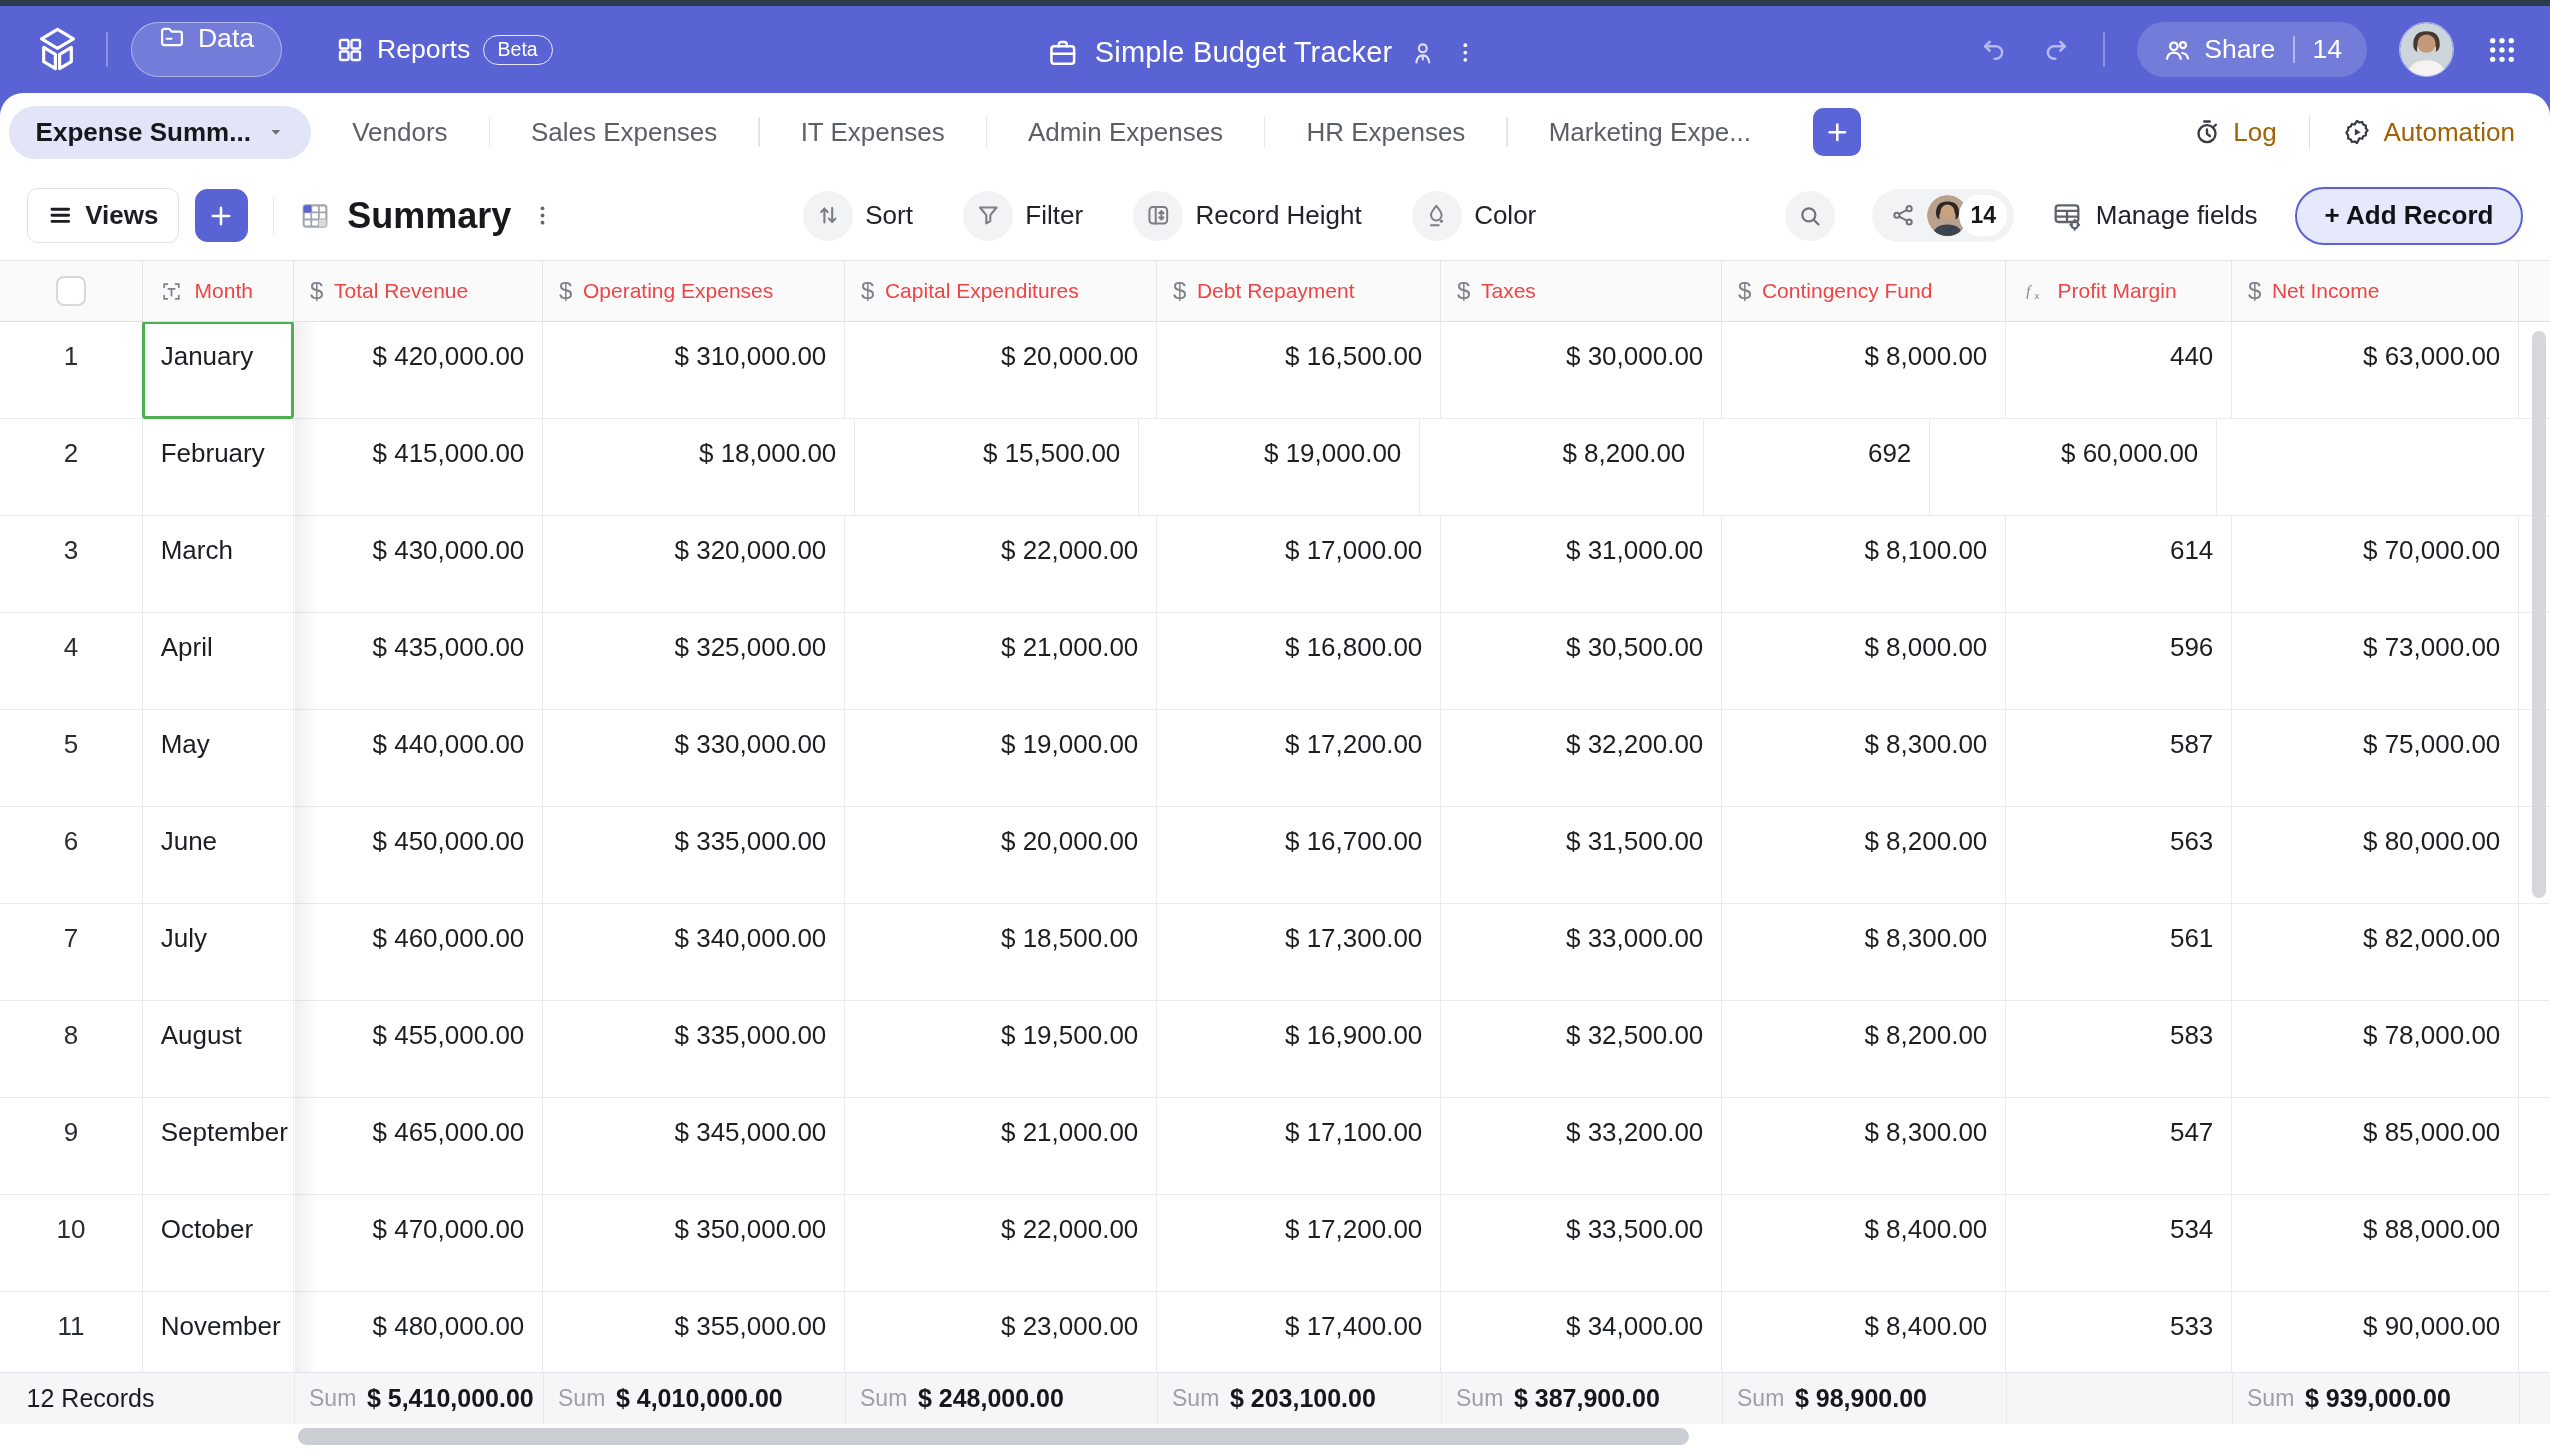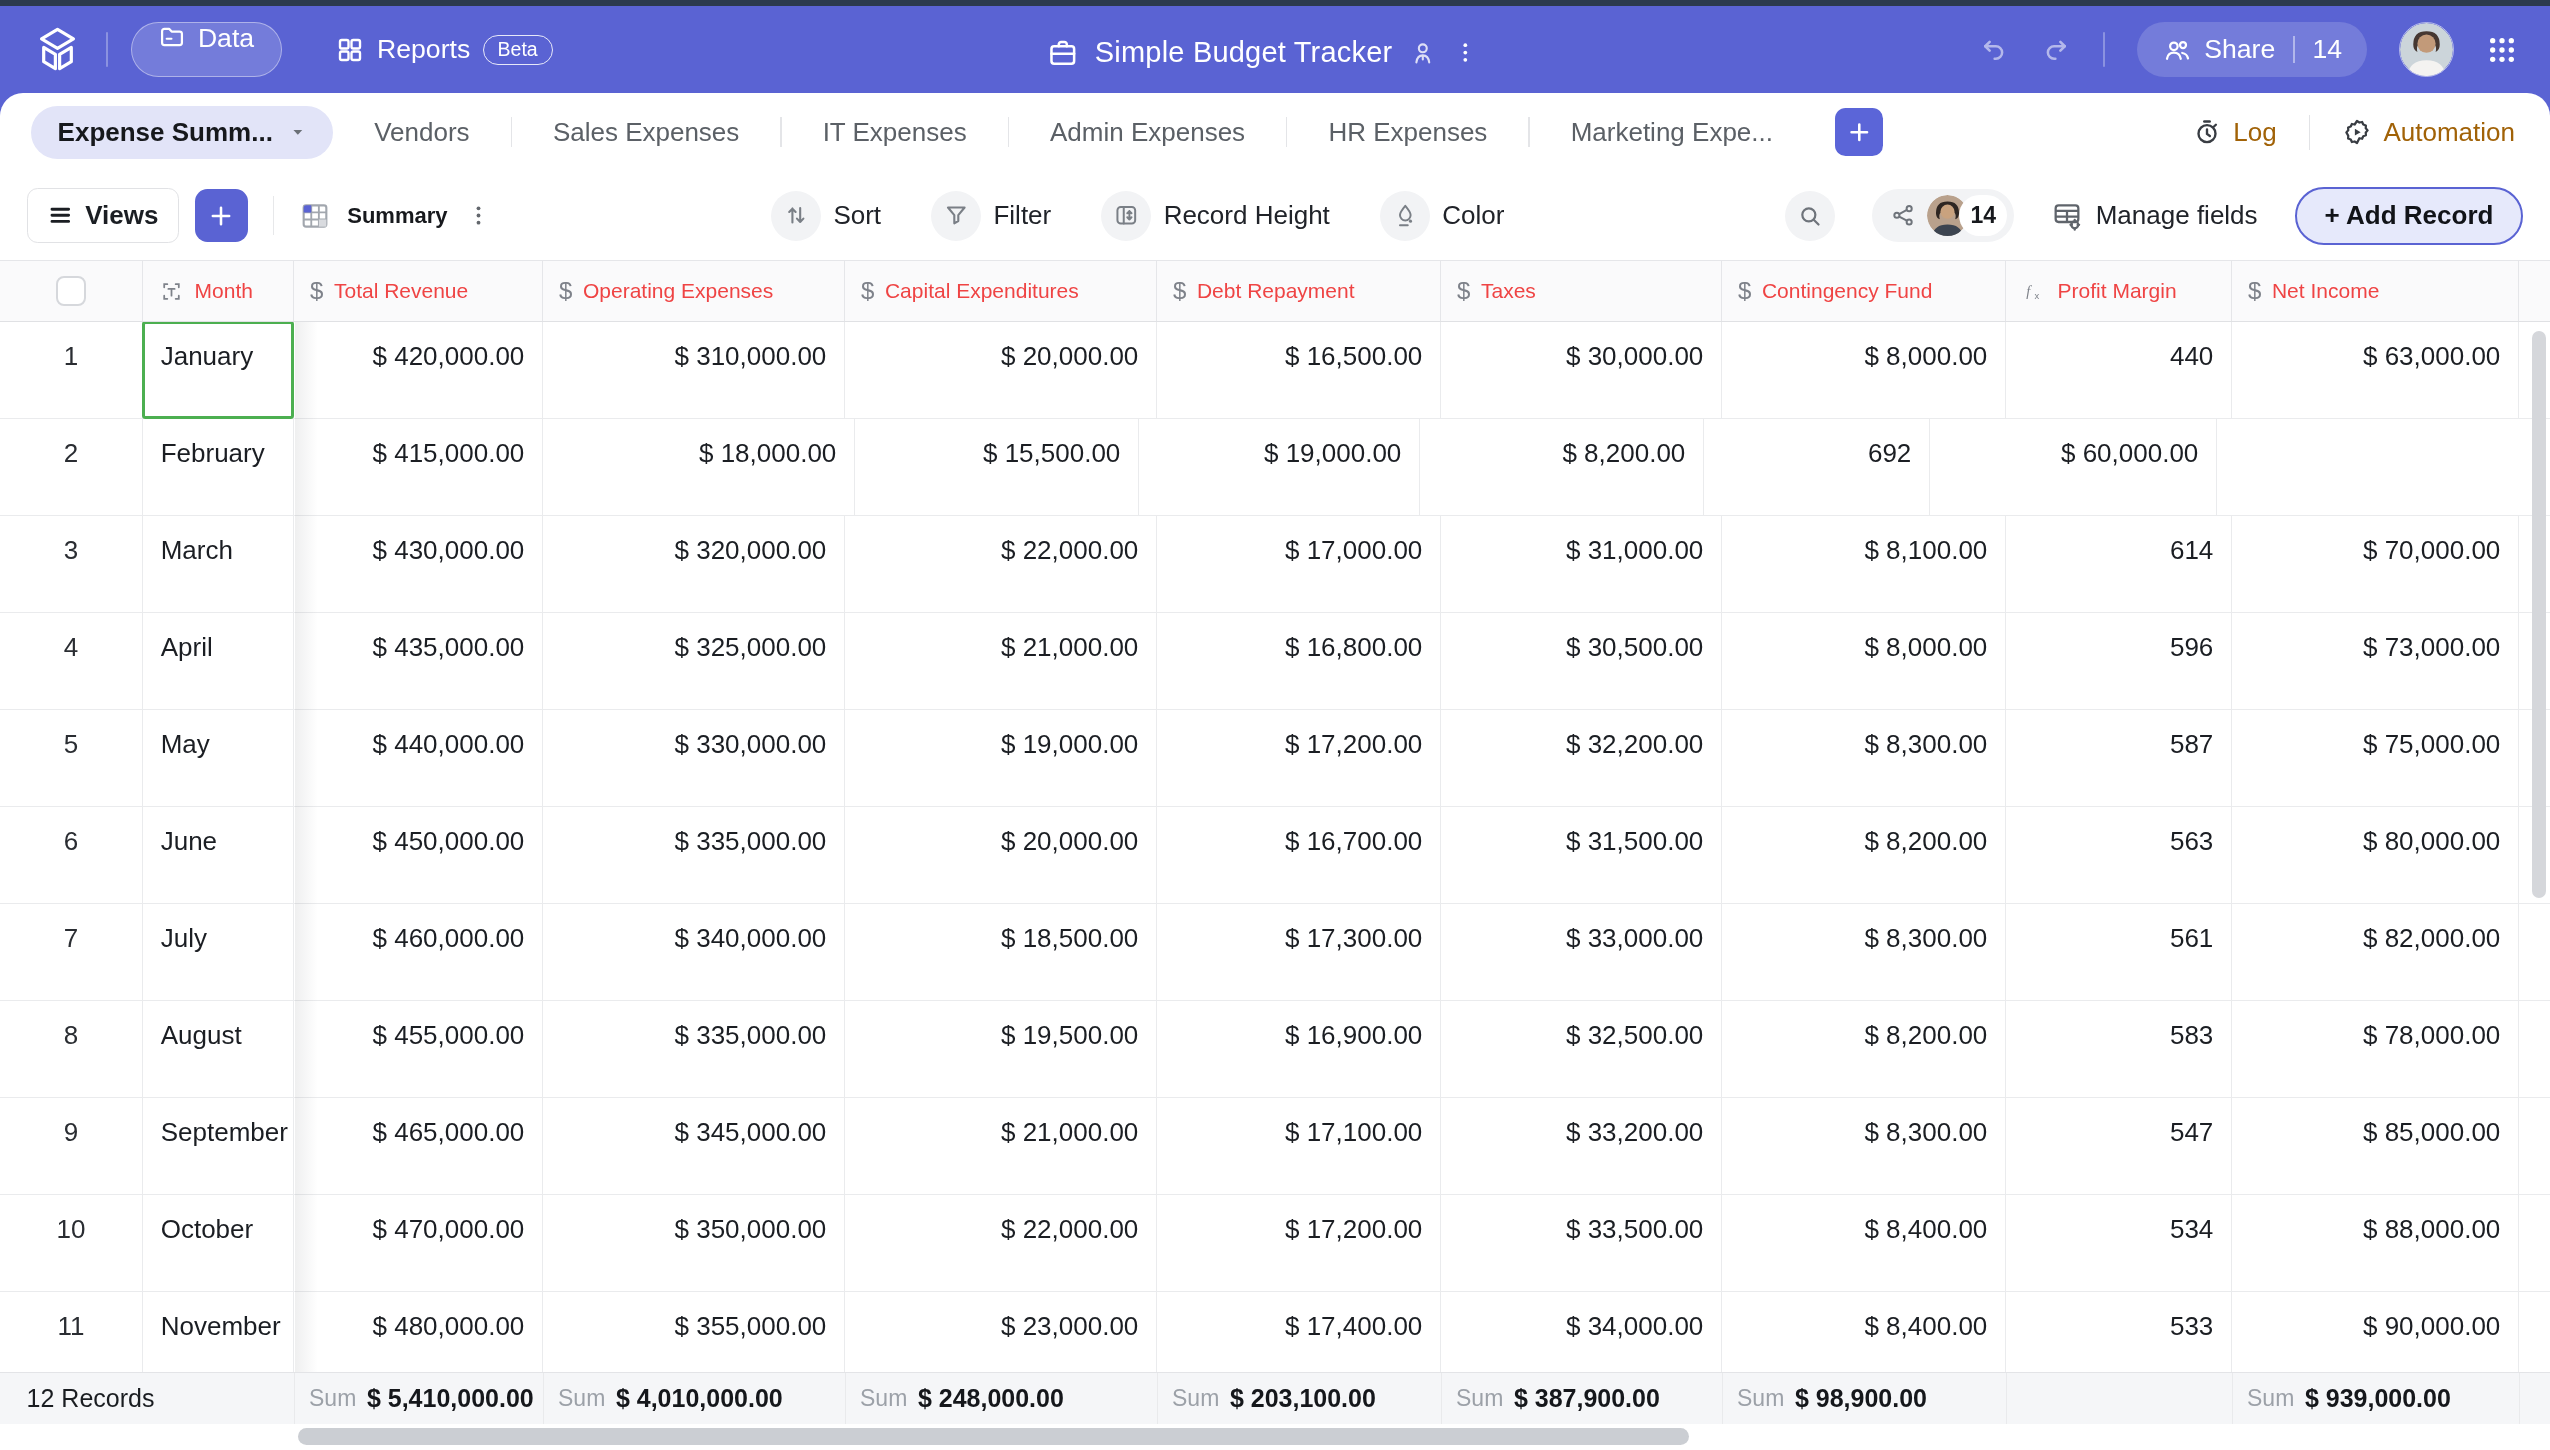--- a/index.html
+++ b/index.html
@@ -24,37 +24,37 @@
   .tb-ic svg, .tb-center svg { display:block; }
   .share-btn { display:flex; align-items:center; height:55px; padding:0 25px; border-radius:27.5px; background:rgba(255,255,255,.16); font-size:26.6px; font-weight:500; cursor:pointer; }
   .share-sep { width:1.8px; height:26.6px; background:rgba(255,255,255,.45); margin:0 17.7px; }
   .avatar { width:55px; height:55px; border-radius:50%; overflow:hidden; border:1.8px solid rgba(255,255,255,.55); flex:none; cursor:pointer; }
   .avatar svg { width:100%; height:100%; display:block; }
 
   
   .sheet { flex:1; background:#fff; border-radius:23px 23px 0 0; display:flex; flex-direction:column; overflow:hidden; }
 
   
-  .tabbar { height:78px; flex:none; display:flex; align-items:center; padding:0 35px 0 31px; }
+  .tabbar { height:78px; flex:none; display:flex; align-items:center; padding:0 35px 0 9px; }
   .tabs { display:flex; align-items:center; }
   .tab-active { display:flex; align-items:center; gap:16px; height:53px; padding:0 26.6px; border-radius:26.6px; background:#E2E4F8; font-size:26px; font-weight:600; color:#16181C; cursor:pointer; }
   .tab { font-size:26px; font-weight:500; color:#5B6066; padding:0 41px; cursor:pointer; white-space:nowrap; }
   .tab-sep { width:1.3px; height:30px; background:#E4E5E8; flex:none; }
   .tab-add { width:48px; height:48px; border-radius:10.6px; background:#5B65D8; display:flex; align-items:center; justify-content:center; margin-left:21px; cursor:pointer; }
   .tabbar-right { margin-left:auto; display:flex; align-items:center; }
   .flat-btn { display:flex; align-items:center; gap:11.5px; font-size:26px; font-weight:500; color:#a16207; cursor:pointer; }
   .tr-sep { width:1.3px; height:35px; background:#E2E3E6; margin:0 32px; }
 
   
   .toolbar { height:89px; flex:none; display:flex; align-items:center; padding:0 26.6px; }
   .views-btn { display:flex; align-items:center; gap:11.5px; height:55px; padding:0 19.5px; border-radius:10.6px; border:1.8px solid #E1E2E5; font-size:26px; font-weight:600; color:#1B1E23; cursor:pointer; }
   .addview-btn { width:53px; height:53px; border-radius:12.4px; background:#5A63D3; display:flex; align-items:center; justify-content:center; margin-left:16px; cursor:pointer; }
   .tlb-sep { width:1.3px; height:39px; background:#E7E8EA; margin:0 25px; }
   .viewname { display:flex; align-items:center; }
-  .viewname .nm { font-size:22px; font-weight:600; color:#17191D; margin-left:16px; cursor:pointer; }
+  .viewname .nm { font-size:36px; font-weight:600; color:#17191D; margin-left:16px; cursor:pointer; }
   .kebab { color:#63676D; margin-left:19.5px; cursor:pointer; display:flex; }
   .tool-mid { display:flex; align-items:center; gap:50px; margin:0 auto; }
   .tool-item { display:flex; align-items:center; gap:12.4px; cursor:pointer; }
   .tool-item .lbl { font-size:26px; font-weight:500; color:#202329; white-space:nowrap; }
   .circ { width:50px; height:50px; border-radius:50%; background:#F2F3F5; display:flex; align-items:center; justify-content:center; color:#5F646B; flex:none; }
   .tool-right { display:flex; align-items:center; gap:37px; }
   .collab-pill { display:flex; align-items:center; height:53px; border-radius:26.6px; background:#F2F3F5; padding:0 7px 0 17.7px; cursor:pointer; }
   .collab-pill .mini-av { width:41px; height:41px; border-radius:50%; overflow:hidden; margin-left:10.6px; }
   .collab-pill .mini-av svg { width:100%; height:100%; display:block; }
   .count-badge { min-width:48px; height:41px; margin-left:-8.9px; background:#fff; border-radius:20.4px; display:flex; align-items:center; justify-content:center; font-size:23px; font-weight:600; color:#17191D; padding:0 8.9px; }

